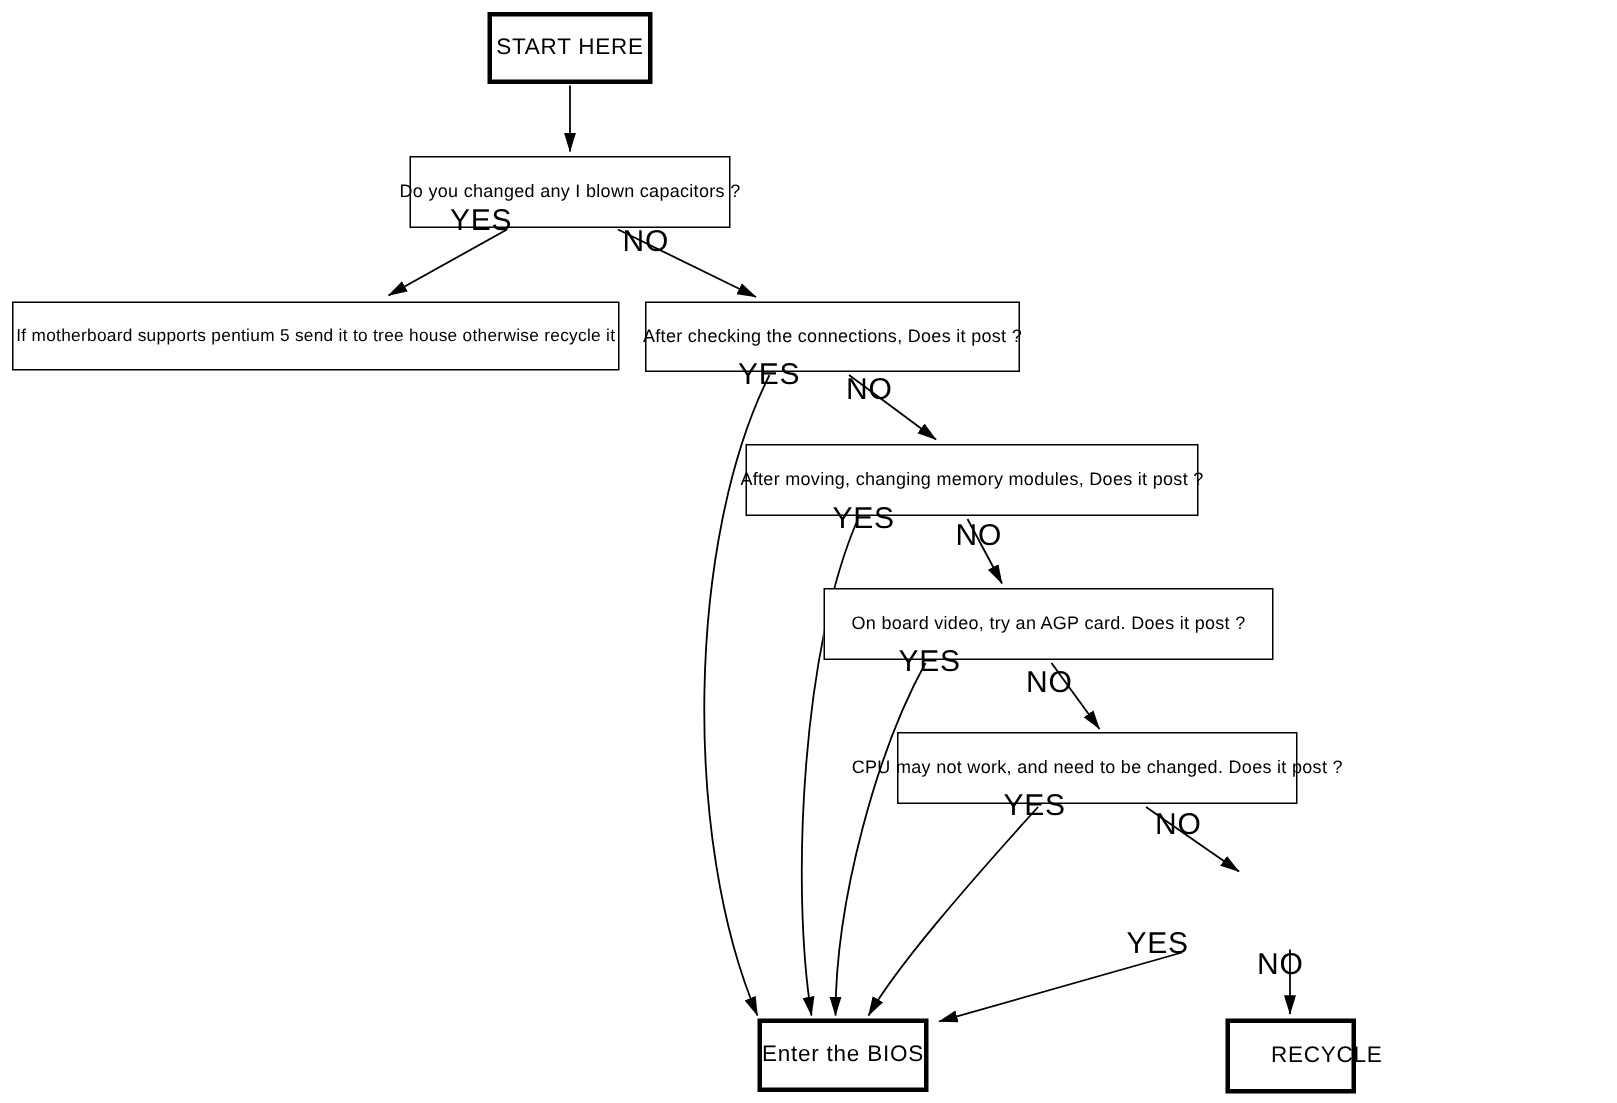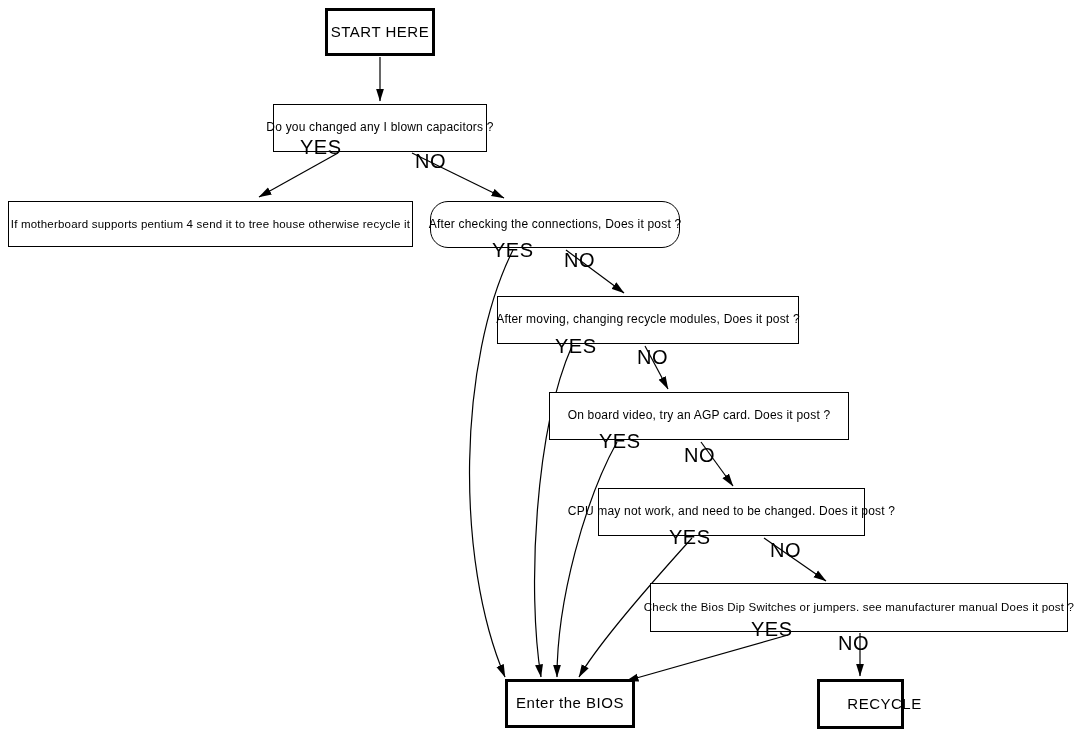--- a/index.html
+++ b/index.html
@@ -66,33 +66,32 @@
       <path d="M 764,538 L 826,581" marker-end="url(#arrowhead)"></path>
       <path d="M 788,635 L 626,681" marker-end="url(#arrowhead)"></path>
       <path d="M 860,633 L 860,676" marker-end="url(#arrowhead)"></path>
     </g>
   </svg>
 
   <div class="node bold" style="left:325px; top:8px; width:110px; height:48px;">START HERE</div>
 
   <div class="node" style="left:273px; top:104px; width:214px; height:48px;">Do you changed any I blown capacitors ?</div>
 
-  <div class="node" style="left:8px; top:201px; width:405px; height:46px; font-size:11.5px;">If motherboard supports pentium 4 send it to tree house otherwise recycle it</div>
+  <div class="node" style="left:8px; top:201px; width:405px; height:46px; font-size:11.5px;">If motherboard supports pentium 5 send it to tree house otherwise recycle it</div>
 
-  <div class="node" style="left:430px; top:201px; width:250px; height:47px;border-radius:18px;">After checking the connections, Does it post ?</div>
+  <div class="node" style="left:430px; top:201px; width:250px; height:47px;">After checking the connections, Does it post ?</div>
 
-  <div class="node" style="left:497px; top:296px; width:302px; height:48px;">After moving, changing recycle modules, Does it post ?</div>
+  <div class="node" style="left:497px; top:296px; width:302px; height:48px;">After moving, changing memory modules, Does it post ?</div>
 
   <div class="node" style="left:549px; top:392px; width:300px; height:48px;">On board video, try an AGP card. Does it post ?</div>
 
   <div class="node" style="left:598px; top:488px; width:267px; height:48px;">CPU may not work, and need to be changed. Does it post ?</div>
 
-  <div class="node" style="left:650px; top:583px; width:418px; height:49px; font-size:11.5px;">Check the Bios Dip Switches or jumpers. see manufacturer manual Does it post ?</div>
 
-  <div class="node bold" style="left:505px; top:679px; width:130px; height:49px;">Enter the BIOS</div>
+  <div class="node bold" style="left:505px; top:679px; width:114px; height:49px;">Enter the BIOS</div>
 
   <div class="node bold" style="left:817px; top:679px; width:87px; height:50px;padding-left:48px;">RECYCLE</div>
 
   <div class="edge-label" style="left:300px; top:137px;">YES</div>
   <div class="edge-label" style="left:415px; top:151px;">NO</div>
 
   <div class="edge-label" style="left:492px; top:240px;">YES</div>
   <div class="edge-label" style="left:564px; top:250px;">NO</div>
 
   <div class="edge-label" style="left:555px; top:336px;">YES</div>

